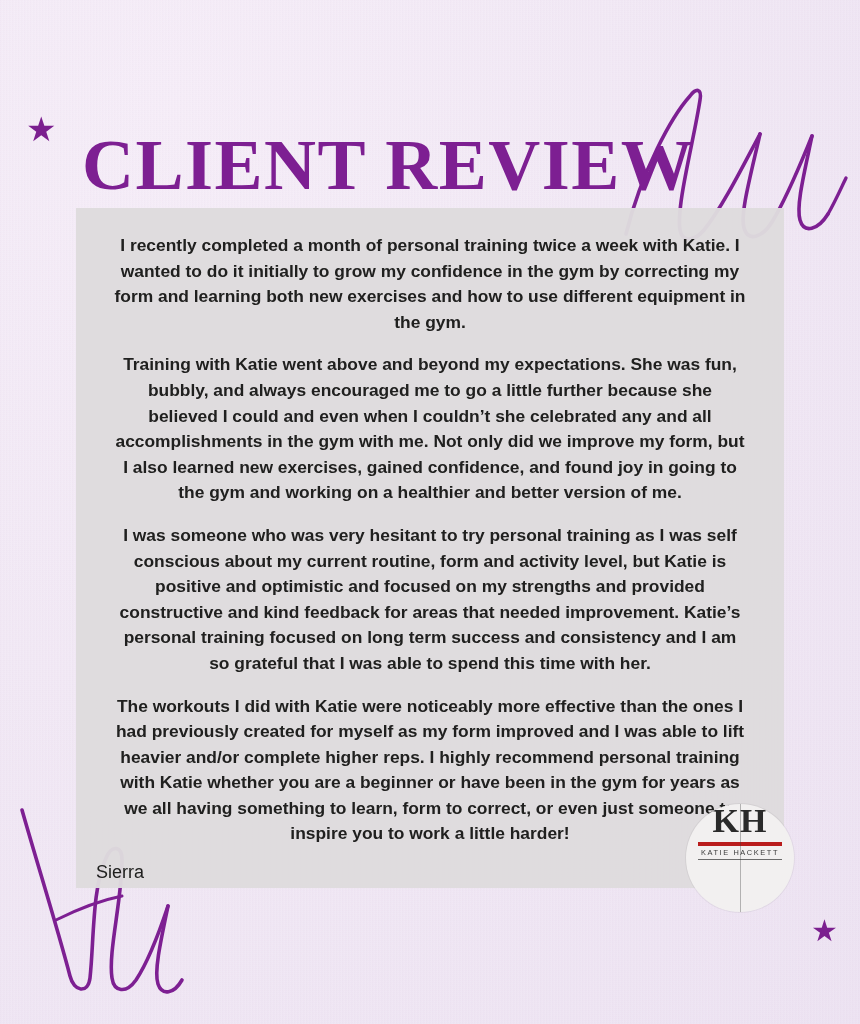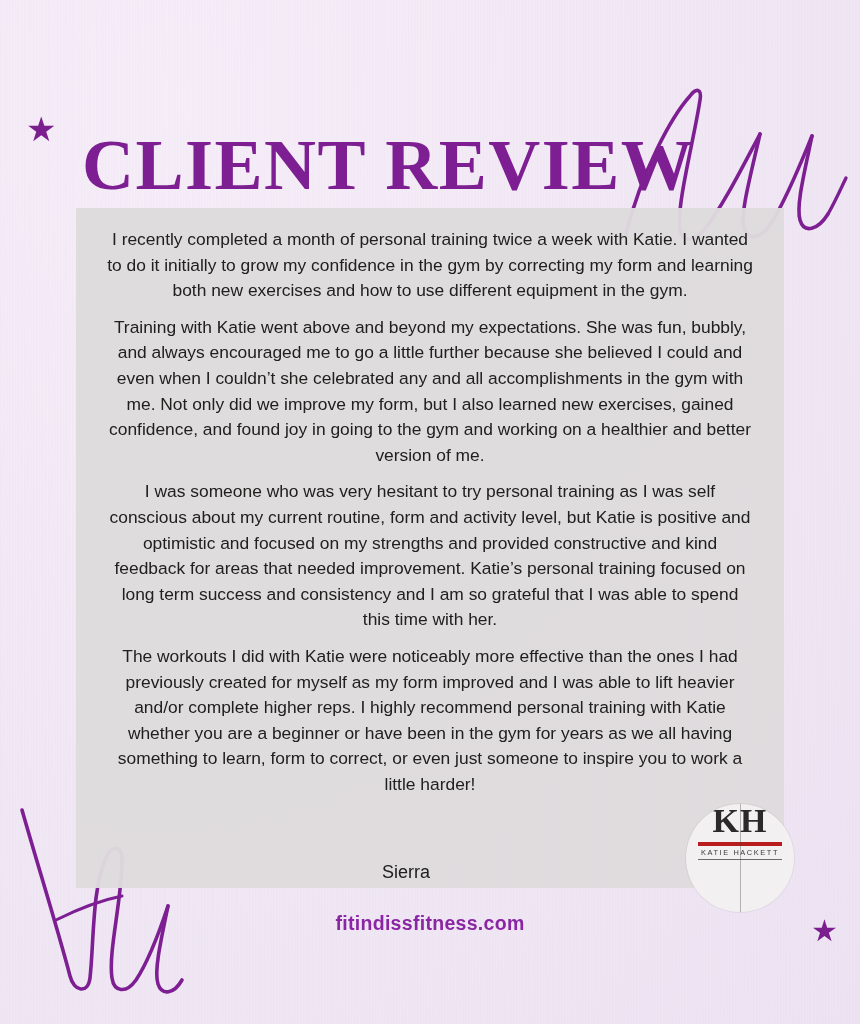--- a/index.html
+++ b/index.html
@@ -84,29 +84,30 @@
     position: absolute;
     left: 96px;
     top: 216px;
     width: 668px;
     font-size: 17.4px;
     line-height: 25.6px;
     color: #20201f;
     text-align: center;
   }
   .review-body p {
-    margin: 11px;
+    margin: 17px;
+    font-weight: bold;
   }
 
   .signature {
     position: absolute;
     left: 96px;
     top: 862px;
     width: 620px;
-    text-align: center;
+    text-align: left;
     font-size: 18px;
     color: #20201f;
   }
 
   .website {
     position: absolute;
     left: 0;
     right: 0;
     top: 912px;
     text-align: center;
@@ -193,15 +194,14 @@
   </div>
 
   <div class="signature">Sierra</div>
 
   <div class="logo">
     <div class="bar"></div>
     <div class="mono">KH</div>
     <div class="name">KATIE HACKETT</div>
   </div>
 
-  <div class="website">fitindissfitness.com</div>
 
 </div>
 
 </body></html>

